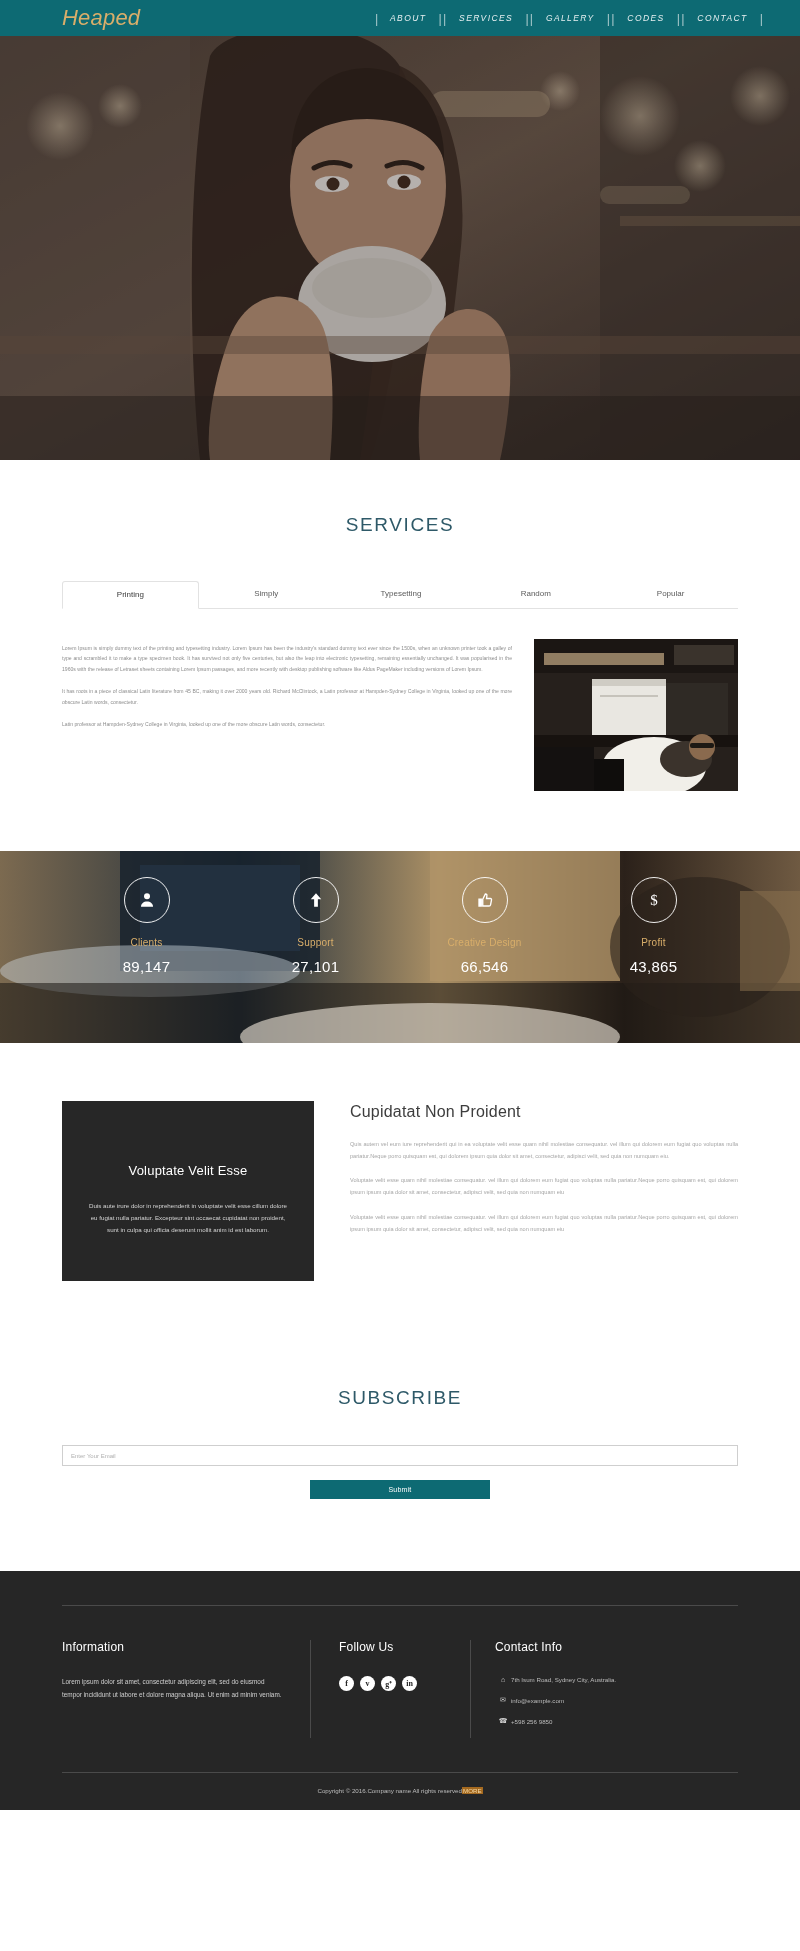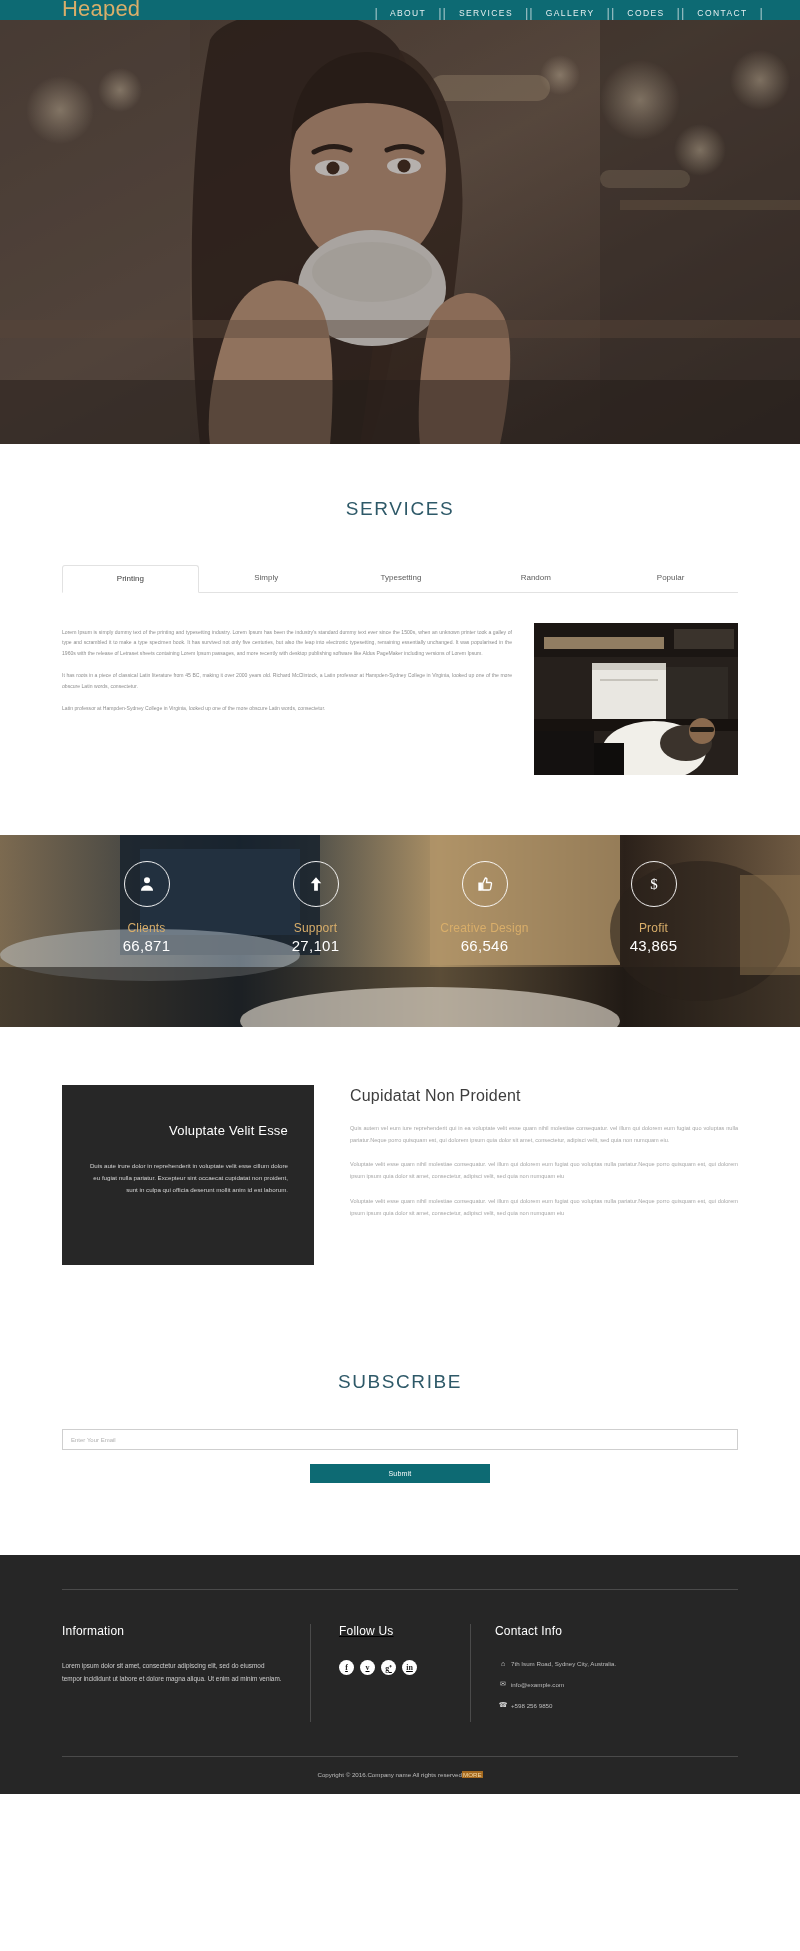--- a/index.html
+++ b/index.html
@@ -6,25 +6,26 @@
   html, body {
     width: 800px;
     background: #fff;
     font-family: "Liberation Sans", sans-serif;
     -webkit-font-smoothing: antialiased;
   }
   .page { width: 800px; position: relative; overflow: hidden; }
 
   
   .header {
-    height: 20px;
+    height: 36px;
     background: #0d6a73;
     display: flex;
-    align-items: flex-end;
+    align-items: center;
     padding: 0 34px 0 62px;
+    font-style: italic;
   }
   .logo {
     font-size: 22px;
     color: #d9ae6a;
     font-weight: 400;
     letter-spacing: 0.2px;
     line-height: 1;
   }
   .nav {
     margin-left: auto;
@@ -145,43 +146,43 @@
     border: 1.5px solid rgba(255,255,255,.92);
     margin: 0 auto 14px;
     display: flex;
     align-items: center;
     justify-content: center;
     color: #fff;
   }
   .stat-circle svg { display: block; }
   .stat-label {
     color: #d9ae6a;
-    font-size: 12px;
-    margin-bottom: 2px;
+    font-size: 10px;
+    margin-bottom: 10px;
     letter-spacing: .2px;
   }
   .stat-value {
     color: #fff;
     font-size: 15px;
     letter-spacing: .3px;
   }
 
   
   .about {
     display: flex;
     padding: 58px 62px 70px;
     gap: 36px;
     background: #fff;
   }
   .about-card {
     width: 252px;
     flex: 0 0 252px;
     background: #272727;
-    padding: 38px 26px 46px;
-    text-align: right;
+    padding: 62px 26px 46px;
+    text-align: center;
     height: 180px;
   }
   .about-card h3 {
     color: #fff;
     font-size: 13px;
     font-weight: 400;
     margin-bottom: 22px;
     letter-spacing: .2px;
   }
   .about-card p {
@@ -233,21 +234,21 @@
     cursor: pointer;
     letter-spacing: .2px;
   }
 
   
   .footer { background: #262626; padding: 34px 62px 0; }
   .footer-rule { height: 1px; background: #4a4a4a; margin-bottom: 34px; }
   .footer-cols { display: flex; padding-bottom: 34px; }
   .fcol { padding-right: 26px; }
   .fcol.info { flex: 0 0 248px; }
-  .fcol.follow { flex: 0 0 160px; border-left: 1px solid #4a4a4a; padding-left: 28px; text-decoration: underline; }
+  .fcol.follow { flex: 0 0 160px; border-left: 1px solid #4a4a4a; padding-left: 28px; }
   .fcol.contact { flex: 1; border-left: 1px solid #4a4a4a; padding-left: 24px; }
   .fcol h4 {
     color: #fff;
     font-size: 12px;
     font-weight: 400;
     margin-bottom: 22px;
     letter-spacing: .2px;
   }
   .fcol p {
     color: #cfcfcf;
@@ -425,21 +426,21 @@
     </svg>
     <div class="stats-inner">
       <div class="stat">
         <div class="stat-circle">
           <svg width="18" height="18" viewBox="0 0 24 24" fill="currentColor">
               <circle cx="12" cy="7" r="4"></circle>
               <path d="M4 21c0-4.4 3.6-7 8-7s8 2.6 8 7z"></path>
             </svg>
         </div>
         <div class="stat-label">Clients</div>
-        <div class="stat-value">66,871</div>
+        <div class="stat-value">89,147</div>
       </div>
       <div class="stat">
         <div class="stat-circle">
           <svg width="18" height="18" viewBox="0 0 24 24" fill="currentColor">
               <path d="M12 3l7 8h-4.5v10h-5V11H5z"></path>
             </svg>
         </div>
         <div class="stat-label">Support</div>
         <div class="stat-value">27,101</div>
       </div>

